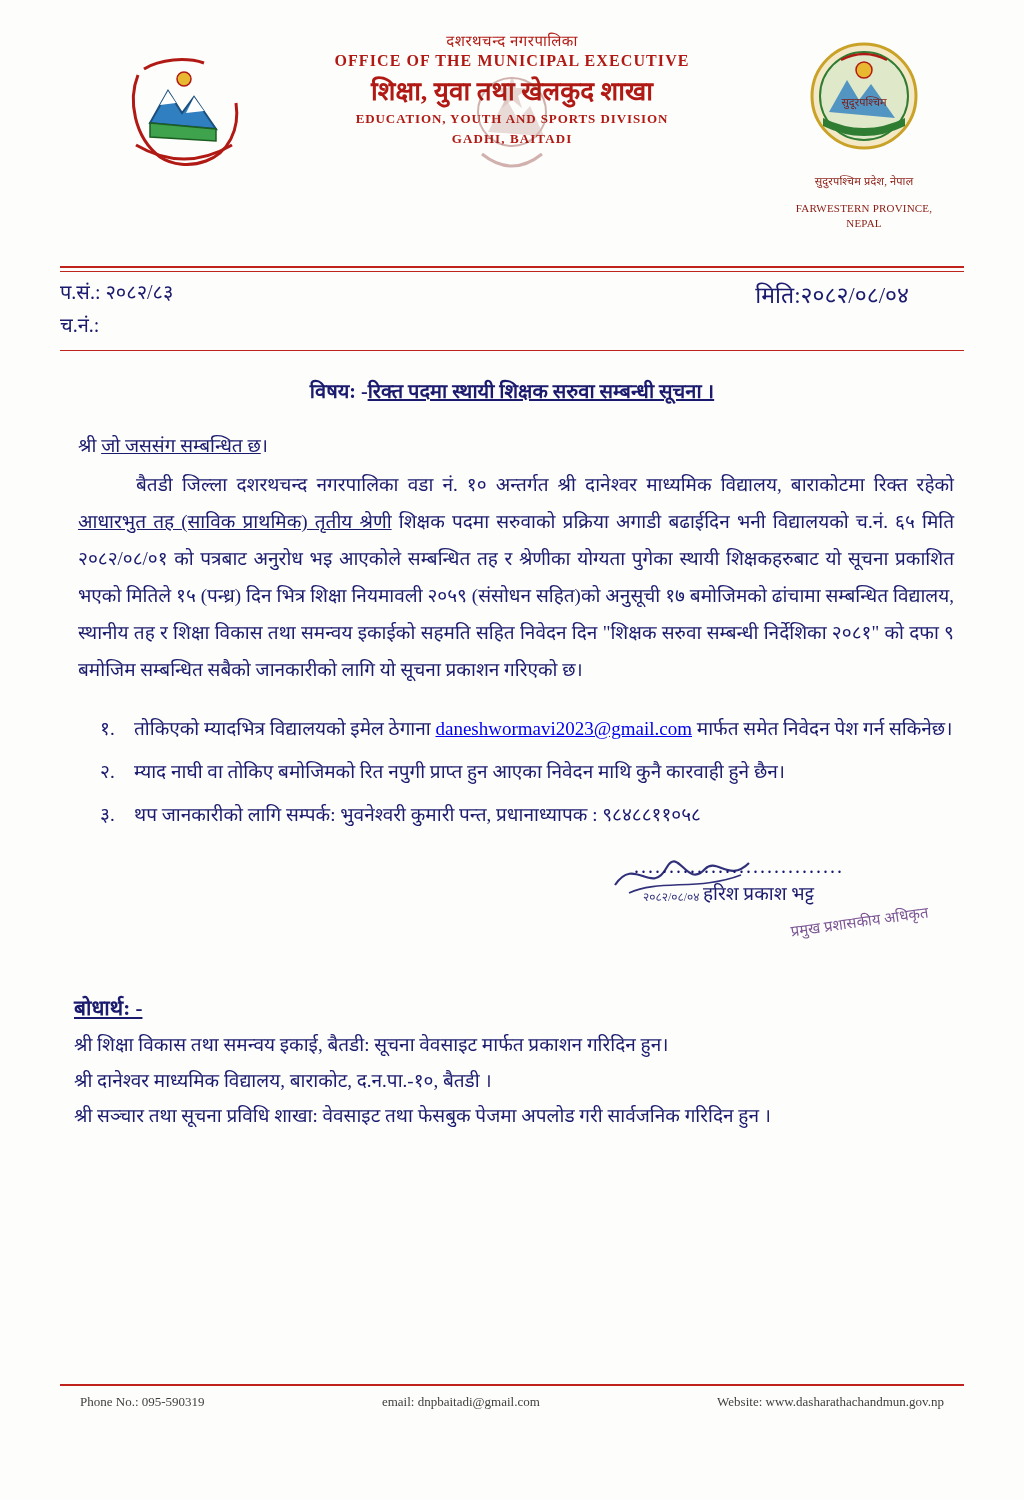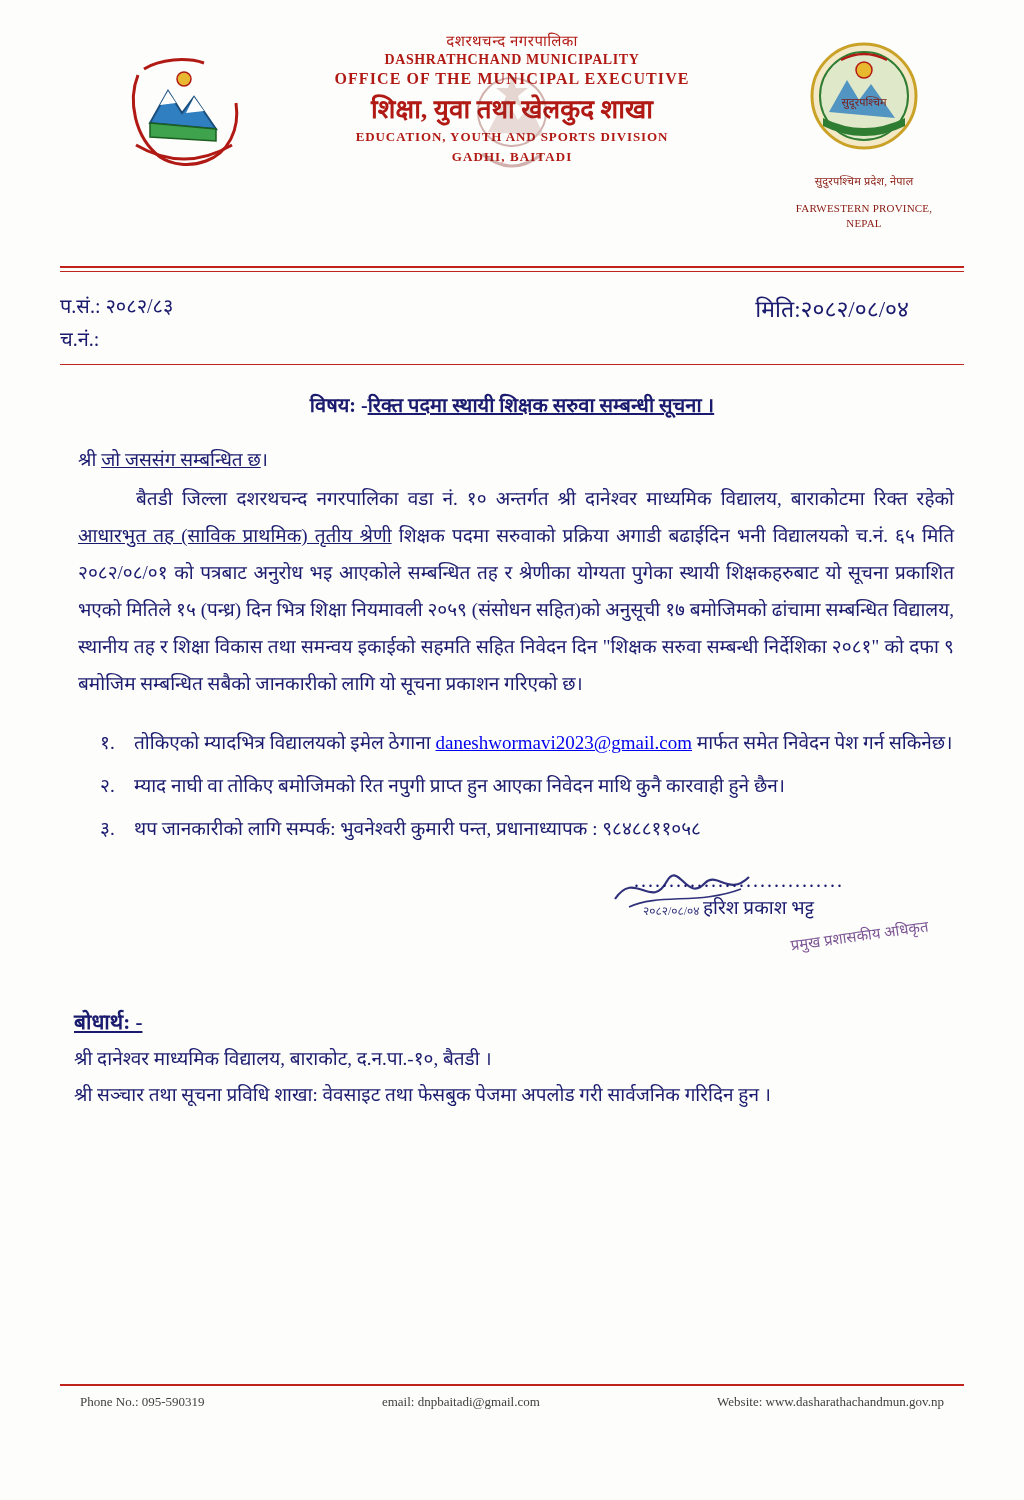--- a/index.html
+++ b/index.html
@@ -89,21 +89,21 @@
     display: block;
     border-top: 1px solid #c0221c;
     margin-top: 3px;
   }
 
   
   .refline {
     display: flex;
     justify-content: space-between;
     align-items: flex-start;
-    margin-top: 20px;
+    margin-top: 6px;
     font-size: 20px;
   }
   .ref-left div { margin-bottom: 6px; }
   .ref-right { padding-right: 55px; font-size: 23px; }
 
   .rule-thin {
     margin: 6px 0 0 0;
     border: 0;
     border-top: 1.5px solid #c0221c;
   }
@@ -273,21 +273,20 @@
         <circle cx="75" cy="30" r="8" fill="#e8b830" stroke="#b11a14" stroke-width="1.5"></circle>
         <path d="M52 20 q23 -12 46 0" stroke="#b11a14" stroke-width="2.5" fill="none"></path>
         <text x="75" y="66" font-size="11" fill="#7a1a14" text-anchor="middle" font-family="Liberation Serif, serif">सुदूरपश्चिम</text>
       </svg>
       <div class="emblem-caption">सुदुरपश्चिम प्रदेश, नेपाल</div>
       <div class="emblem-caption">FARWESTERN PROVINCE, NEPAL</div>
     </div>
 
     <div class="header-center">
       <div class="hc-l1">दशरथचन्द नगरपालिका</div>
-      <div class="hc-l2">DASHRATHCHAND MUNICIPALITY</div>
       <div class="hc-l4">OFFICE OF THE MUNICIPAL EXECUTIVE</div>
       <div class="hc-l5">शिक्षा, युवा तथा खेलकुद शाखा</div>
       <div class="hc-l6">EDUCATION, YOUTH AND SPORTS DIVISION</div>
       <div class="hc-l7">GADHI, BAITADI</div>
     </div>
   </div>
 
   <hr class="rule-double">
 
   <div class="refline">
@@ -335,20 +334,21 @@
         <text x="34" y="52" font-size="12" fill="#1a1a6e" font-family="Liberation Serif, serif">२०८२/०८/०४</text>
       </svg>
     </div>
     <div class="sign-dots">..............................</div>
     <div class="sign-name">हरिश प्रकाश भट्ट</div>
     <div class="stamp">प्रमुख प्रशासकीय अधिकृत</div>
   </div>
 
   <div class="cc-title">बोधार्थ: -</div>
   <div class="cc-list">
+    <div>श्री शिक्षा विकास तथा समन्वय इकाई, बैतडी: सूचना वेवसाइट मार्फत प्रकाशन गरिदिन हुन।</div>
     <div>श्री दानेश्वर माध्यमिक विद्यालय, बाराकोट, द.न.पा.-१०, बैतडी ।</div>
     <div>श्री सञ्चार तथा सूचना प्रविधि शाखा: वेवसाइट तथा फेसबुक पेजमा अपलोड गरी सार्वजनिक गरिदिन हुन ।</div>
   </div>
 
   <div class="footer">
     <hr>
     <div class="footer-row">
       <span>Phone No.: 095-590319</span>
       <span>email: dnpbaitadi@gmail.com</span>
       <span>Website: www.dasharathachandmun.gov.np</span>

